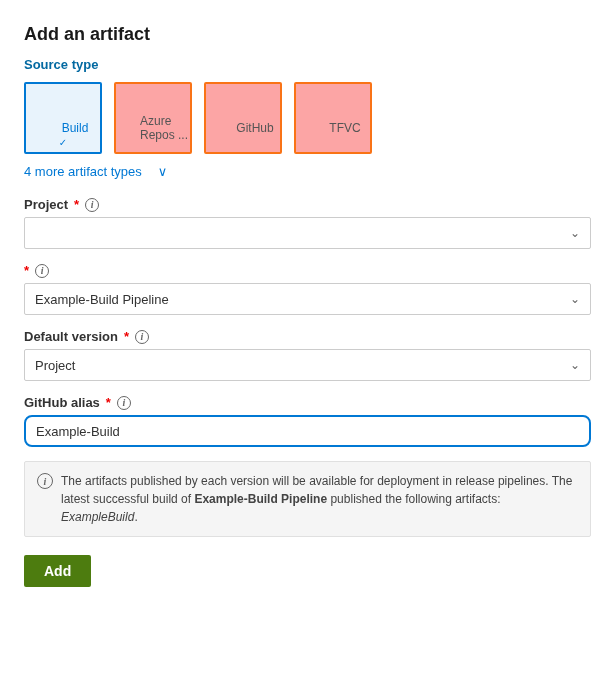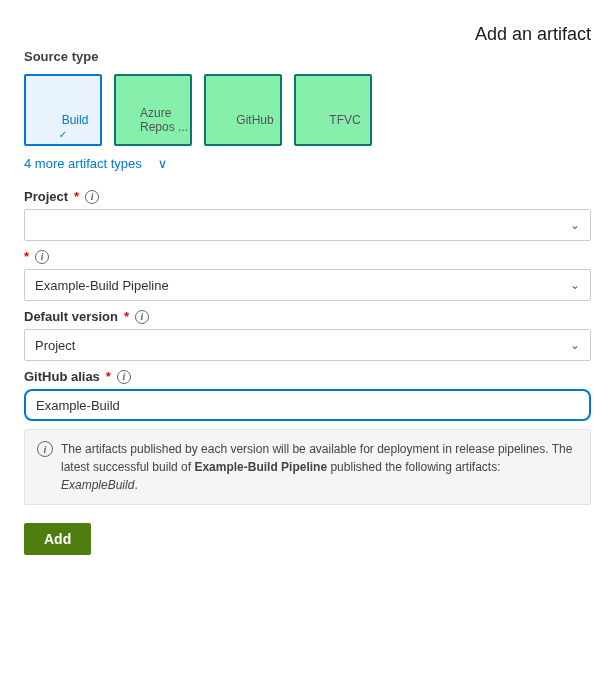--- a/index.html
+++ b/index.html
@@ -7,48 +7,47 @@
       font-family: 'Segoe UI', Tahoma, Geneva, Verdana, sans-serif;
       font-size: 14px;
       background: #fff;
       color: #333;
       padding: 24px;
       width: 615px;
       min-height: 687px;
     }
     .page-title {
       font-size: 18px;
-      font-weight: 400;
-      margin-bottom: 4px;
+      font-weight: 700;
+      margin-bottom: 12px;
       color: #1a1a1a;
-      text-align: right;
     }
     .section-label {
       font-size: 13px;
       font-weight: 600;
       margin-bottom: 10px;
-      color: #404040;
+      color: #0369a1;
     }
     .source-type-row {
       display: flex;
       gap: 12px;
       align-items: flex-start;
       margin-bottom: 10px;
     }
     .source-type-card {
       display: flex;
       flex-direction: column;
       align-items: center;
       justify-content: center;
       width: 78px;
       height: 72px;
-      border: 2px solid #0f766e;
+      border: 2px solid #f97316;
       border-radius: 2px;
       cursor: pointer;
-      background: #86efac;
+      background: #fca5a5;
       font-size: 12px;
       color: #555;
       gap: 4px;
       position: relative;
     }
     .source-type-card.selected {
       border: 2px solid #0078d4;
       background: #e8f3fc;
       color: #0078d4;
     }
@@ -69,21 +68,21 @@
       color: #0078d4;
       font-size: 13px;
       cursor: pointer;
       display: flex;
       align-items: center;
       gap: 16px;
       margin-bottom: 18px;
       text-decoration: none;
     }
     .field-group {
-      margin-bottom: 8px;
+      margin-bottom: 14px;
     }
     .field-label {
       display: flex;
       align-items: center;
       gap: 6px;
       font-size: 13px;
       font-weight: 600;
       margin-bottom: 5px;
       color: #333;
     }

